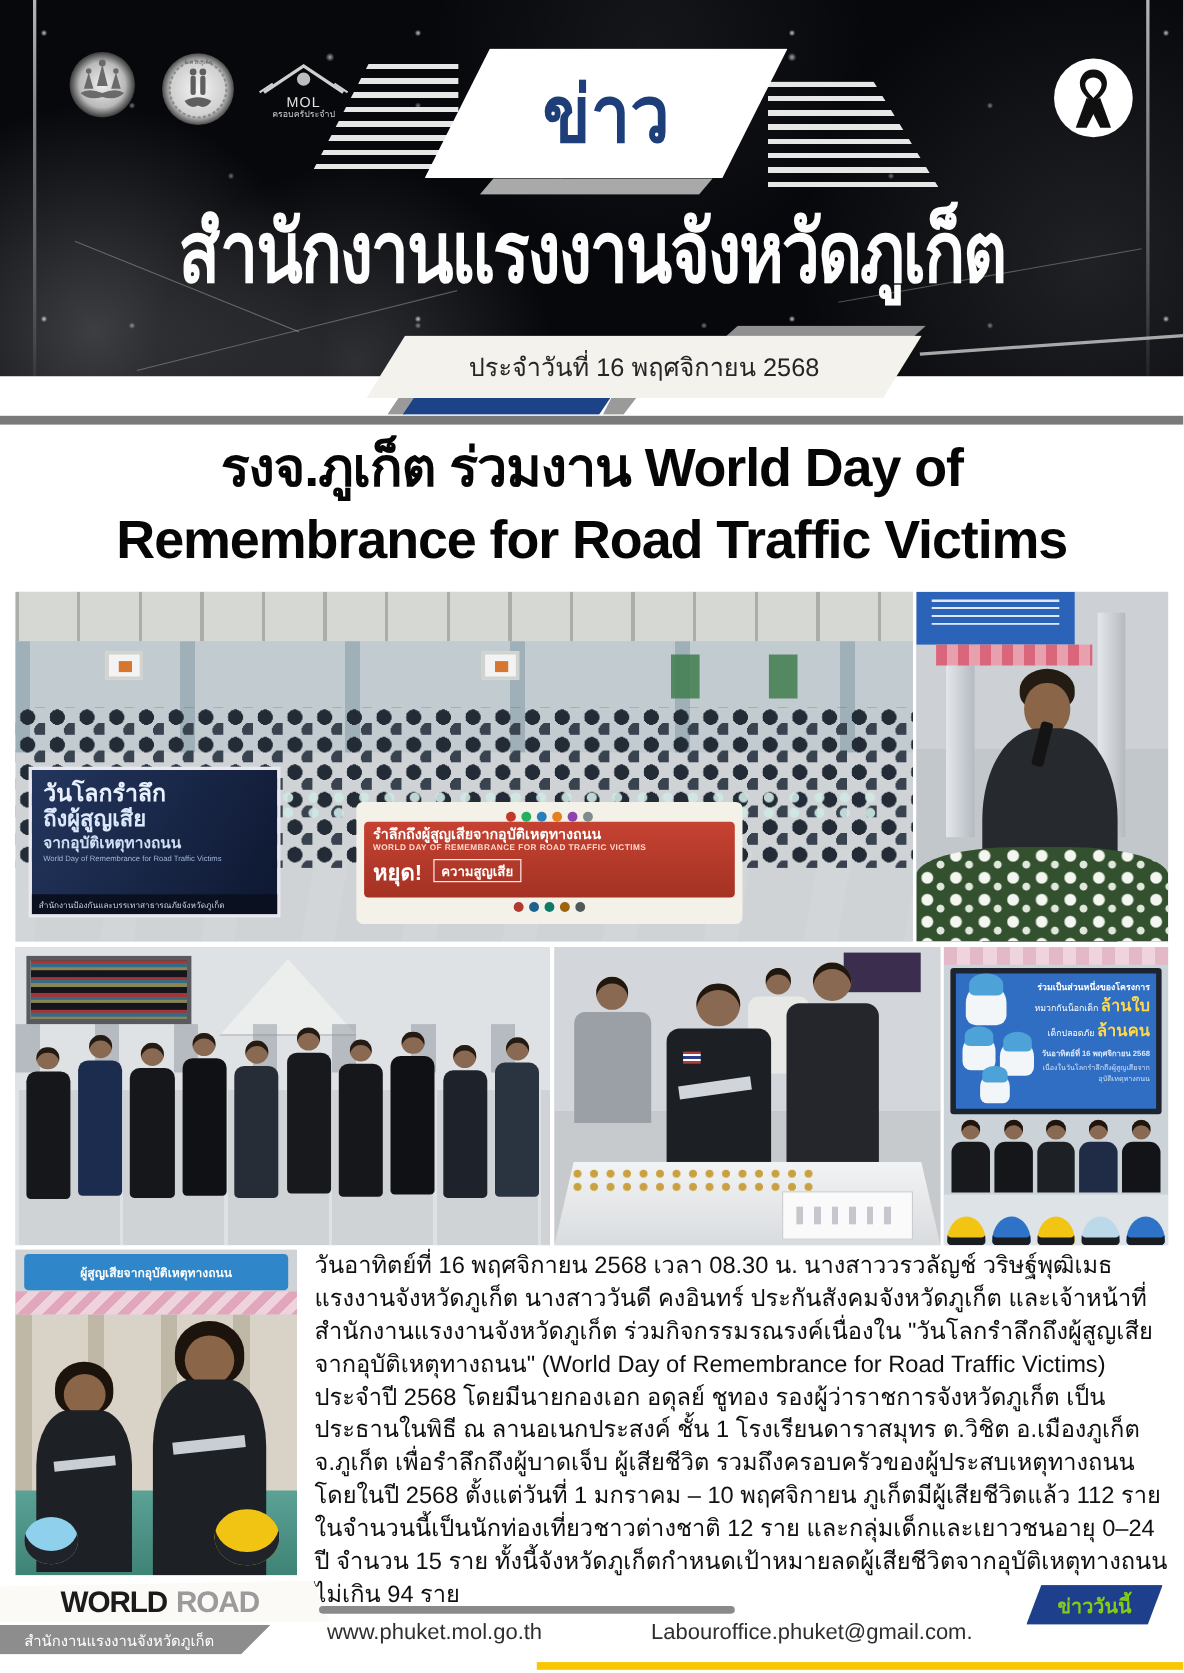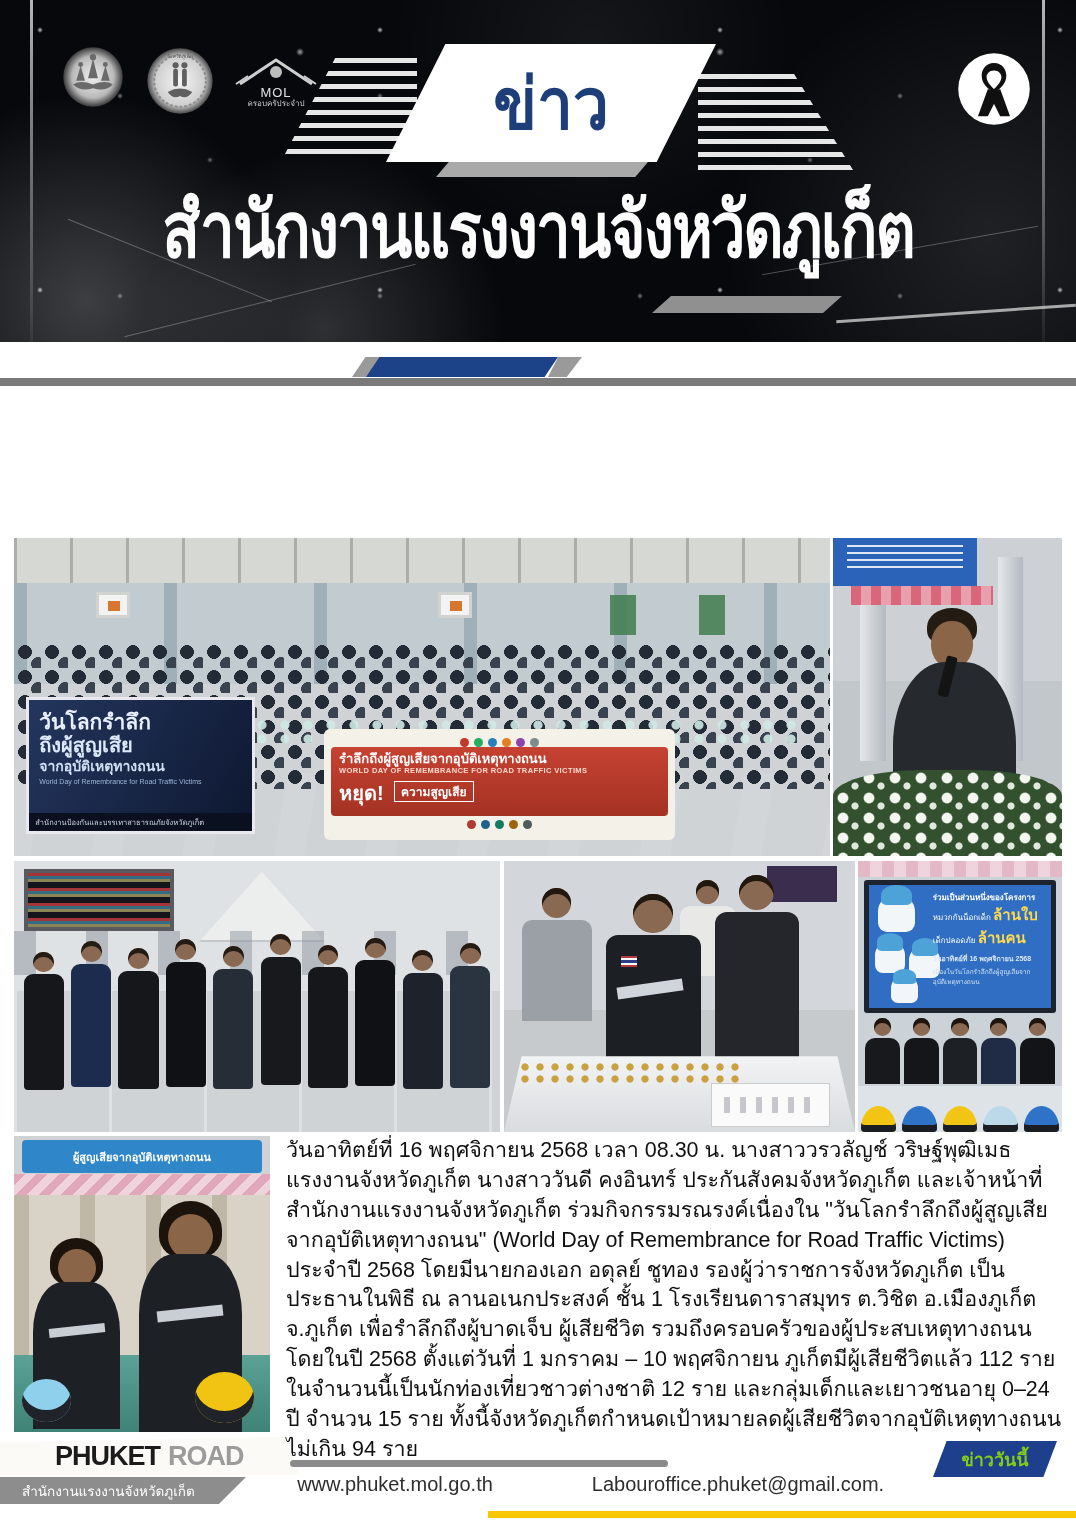--- a/index.html
+++ b/index.html
@@ -162,21 +162,21 @@
   .p4-candles{left:4%;top:6%;width:64%;height:32%;background-image:radial-gradient(circle 4px at 7px 6px,#caa13f 82%,transparent);background-size:15px 12px;}
   .p4-board{right:7%;bottom:6%;width:34%;height:58%;background:#fafafa;border:1px solid #ccc;}
   .p4-letters{left:10%;top:30%;width:80%;height:38%;background:repeating-linear-gradient(90deg,rgba(120,120,135,.4) 0 6px,transparent 6px 16px);}
 
   
   .p5-bg{left:0;top:0;width:100%;height:100%;background:#ccd3d8;}
   .p5-pink{left:0;top:0;width:100%;height:6%;background:repeating-linear-gradient(90deg,#e3b9c8 0 12px,#f0d4dd 12px 24px);}
   .p5-bill{left:3%;top:7%;width:94%;height:49%;background:#2f6ec2;border:5px solid #1d2430;border-radius:3px;color:#fff;}
   .p5-kid{position:absolute;background:#f3f6f8;border-radius:45% 45% 25% 25%;}
   .p5-kid::before{content:"";position:absolute;left:8%;top:-26%;width:84%;height:55%;background:#4da2d8;border-radius:50% 50% 20% 20%;}
-  .p5-btxt{position:absolute;right:3%;top:6%;width:62%;line-height:1.5;}
+  .p5-btxt{position:absolute;right:3%;top:6%;width:62%;text-align:right;line-height:1.5;}
   .p5-b1{font-size:8px;font-weight:bold;}
   .p5-b2{font-size:8px;}
   .p5-b2 b{font-size:15px;color:#ffd94d;}
   .p5-b3{font-size:7px;color:#dce9fb;margin-top:5px;font-weight:bold;}
   .p5-b4{font-size:6.5px;color:#cfe0f5;margin-top:2px;}
   .p5-figs{left:0;top:57%;width:100%;height:27%;display:flex;justify-content:center;gap:2%;align-items:flex-end;}
   .p5-fig{position:relative;width:17%;height:96%;}
   .p5-head{width:50%;aspect-ratio:1;border-radius:50%;background:#8a6952;margin:0 auto;box-shadow:inset 0 5px 0 #1d150e;}
   .p5-body{width:100%;height:66%;background:var(--c,#17191d);border-radius:10px 10px 0 0;margin-top:2px;}
   .p5-table{left:0;bottom:0;width:100%;height:17%;background:#dde3e7;display:flex;justify-content:center;align-items:flex-end;gap:3%;}
@@ -300,26 +300,33 @@
         <path d="M25 30 L17 52 L25 52 L34 34 Z" fill="#101010"></path>
         <path d="M35 30 L43 52 L35 52 L26 34 Z" fill="#101010"></path>
       </svg>
     </div>
 
     <div class="org-title">สำนักงานแรงงานจังหวัดภูเก็ต</div>
     <div class="diag-line"></div>
   </header>
 
   <div class="date-gray"></div>
+  <div class="date-banner">
+    <span>ประจำวันที่ 16 พฤศจิกายน 2568</span>
+  </div>
   <div class="date-blue-head"></div>
   <div class="date-blue"></div>
   <div class="date-blue-tail"></div>
 
   <div class="divider"></div>
 
+  <h1 class="headline" style="margin:0;">
+    <div>รงจ.ภูเก็ต ร่วมงาน World Day of</div>
+    <div>Remembrance for Road Traffic Victims</div>
+  </h1>
 
   <div class="photo ph1">
     <div class="abs p1-ceiling"></div>
     <div class="abs p1-wall"></div>
     <div class="abs p1-board" style="left:10%;top:17%;"></div>
     <div class="abs p1-board" style="left:52%;top:17%;"></div>
     <div class="abs p1-green" style="left:73%;top:18%;"></div>
     <div class="abs p1-green" style="left:84%;top:18%;"></div>
     <div class="abs p1-court"></div>
     <div class="abs p1-crowd"></div>
@@ -521,21 +528,21 @@
       </div>
       <div class="p6-helmet" style="right:-6%;--c:#f1c413"></div>
     </div>
   </div>
 
   <div class="article">
     <p>วันอาทิตย์ที่ 16 พฤศจิกายน 2568 เวลา 08.30 น. นางสาววรวลัญช์ วริษฐ์พุฒิเมธ แรงงานจังหวัดภูเก็ต นางสาววันดี คงอินทร์ ประกันสังคมจังหวัดภูเก็ต และเจ้าหน้าที่สำนักงานแรงงานจังหวัดภูเก็ต ร่วมกิจกรรมรณรงค์เนื่องใน "วันโลกรำลึกถึงผู้สูญเสียจากอุบัติเหตุทางถนน" (World Day of Remembrance for Road Traffic Victims) ประจำปี 2568 โดยมีนายกองเอก อดุลย์ ชูทอง รองผู้ว่าราชการจังหวัดภูเก็ต เป็นประธานในพิธี ณ ลานอเนกประสงค์ ชั้น 1 โรงเรียนดาราสมุทร ต.วิชิต อ.เมืองภูเก็ต จ.ภูเก็ต เพื่อรำลึกถึงผู้บาดเจ็บ ผู้เสียชีวิต รวมถึงครอบครัวของผู้ประสบเหตุทางถนนโดยในปี 2568 ตั้งแต่วันที่ 1 มกราคม – 10 พฤศจิกายน ภูเก็ตมีผู้เสียชีวิตแล้ว 112 ราย ในจำนวนนี้เป็นนักท่องเที่ยวชาวต่างชาติ 12 ราย และกลุ่มเด็กและเยาวชนอายุ 0–24 ปี จำนวน 15 ราย ทั้งนี้จังหวัดภูเก็ตกำหนดเป้าหมายลดผู้เสียชีวิตจากอุบัติเหตุทางถนน ไม่เกิน 94 ราย</p>
   </div>
 
   <div class="brand-box">
-    <span class="b1">PHUKET</span>
+    <span class="b1">WORLD</span>
     <span class="b2">ROAD</span>
   </div>
   <div class="brand-sub">
     <span>สำนักงานแรงงานจังหวัดภูเก็ต</span>
   </div>
   <div class="foot-rule"></div>
   <div class="foot-web">www.phuket.mol.go.th</div>
   <div class="foot-mail">Labouroffice.phuket@gmail.com.</div>
   <div class="foot-badge">
     <span>ข่าววันนี้</span>

